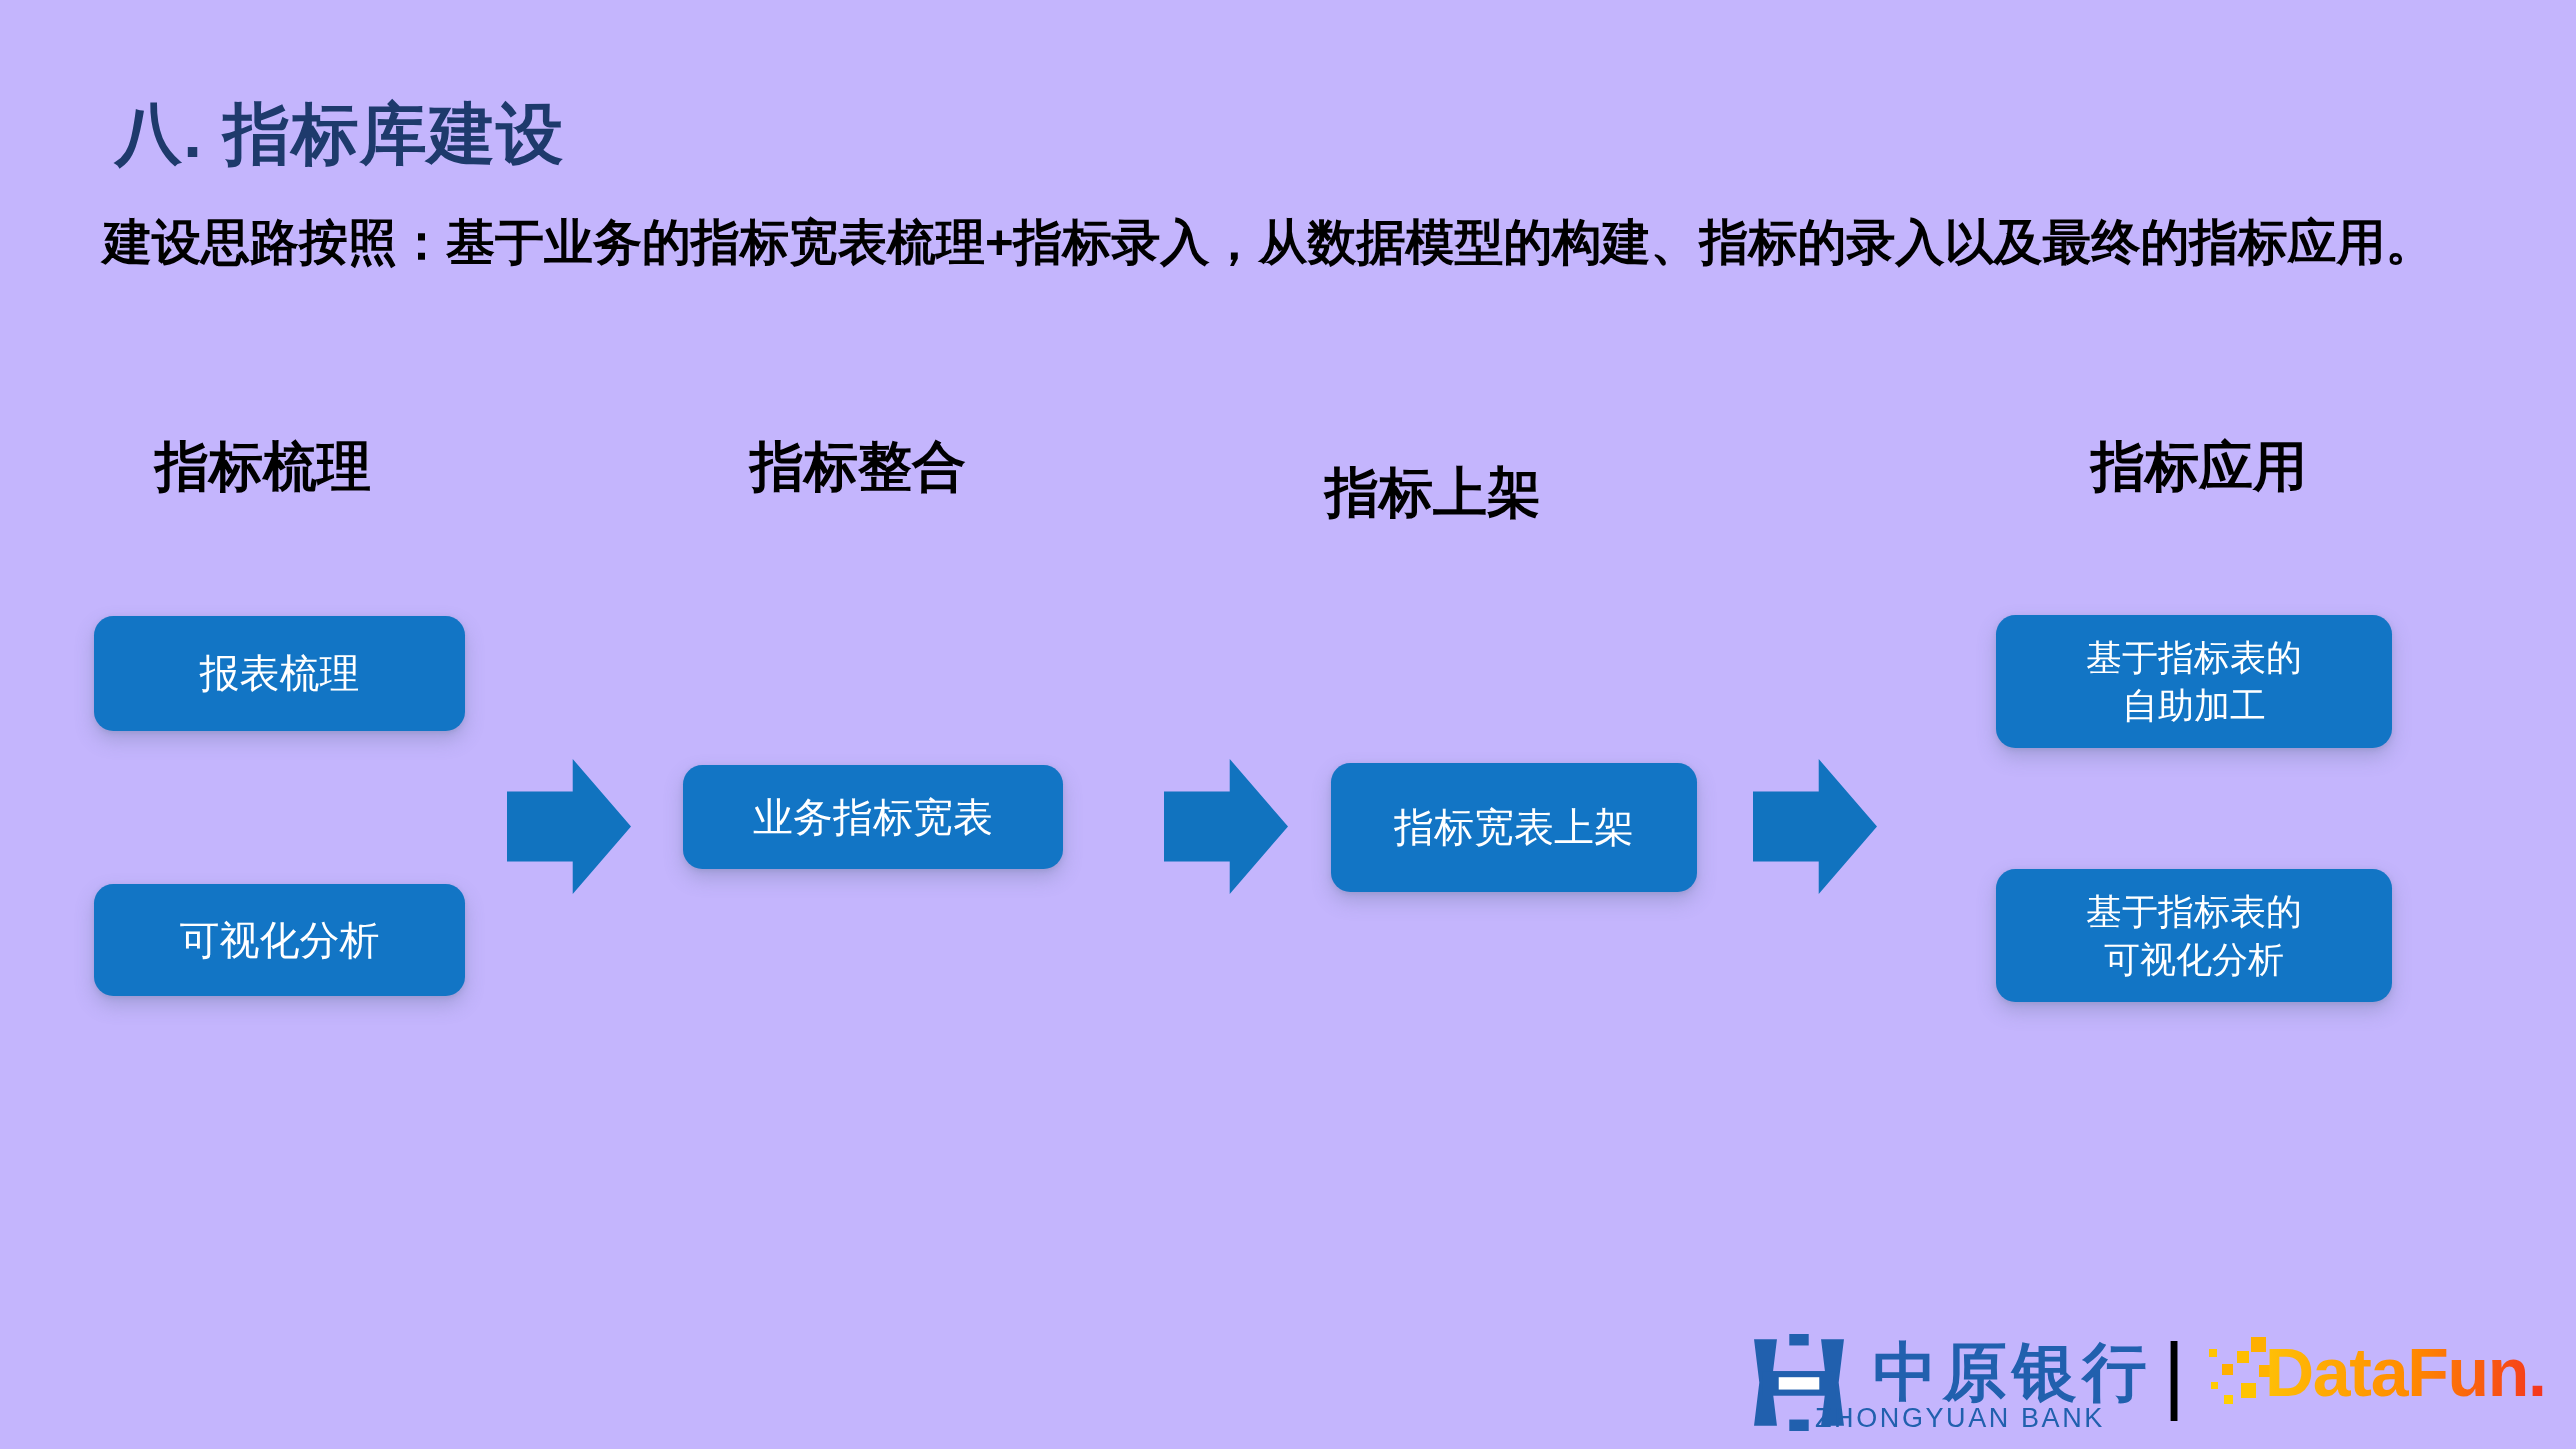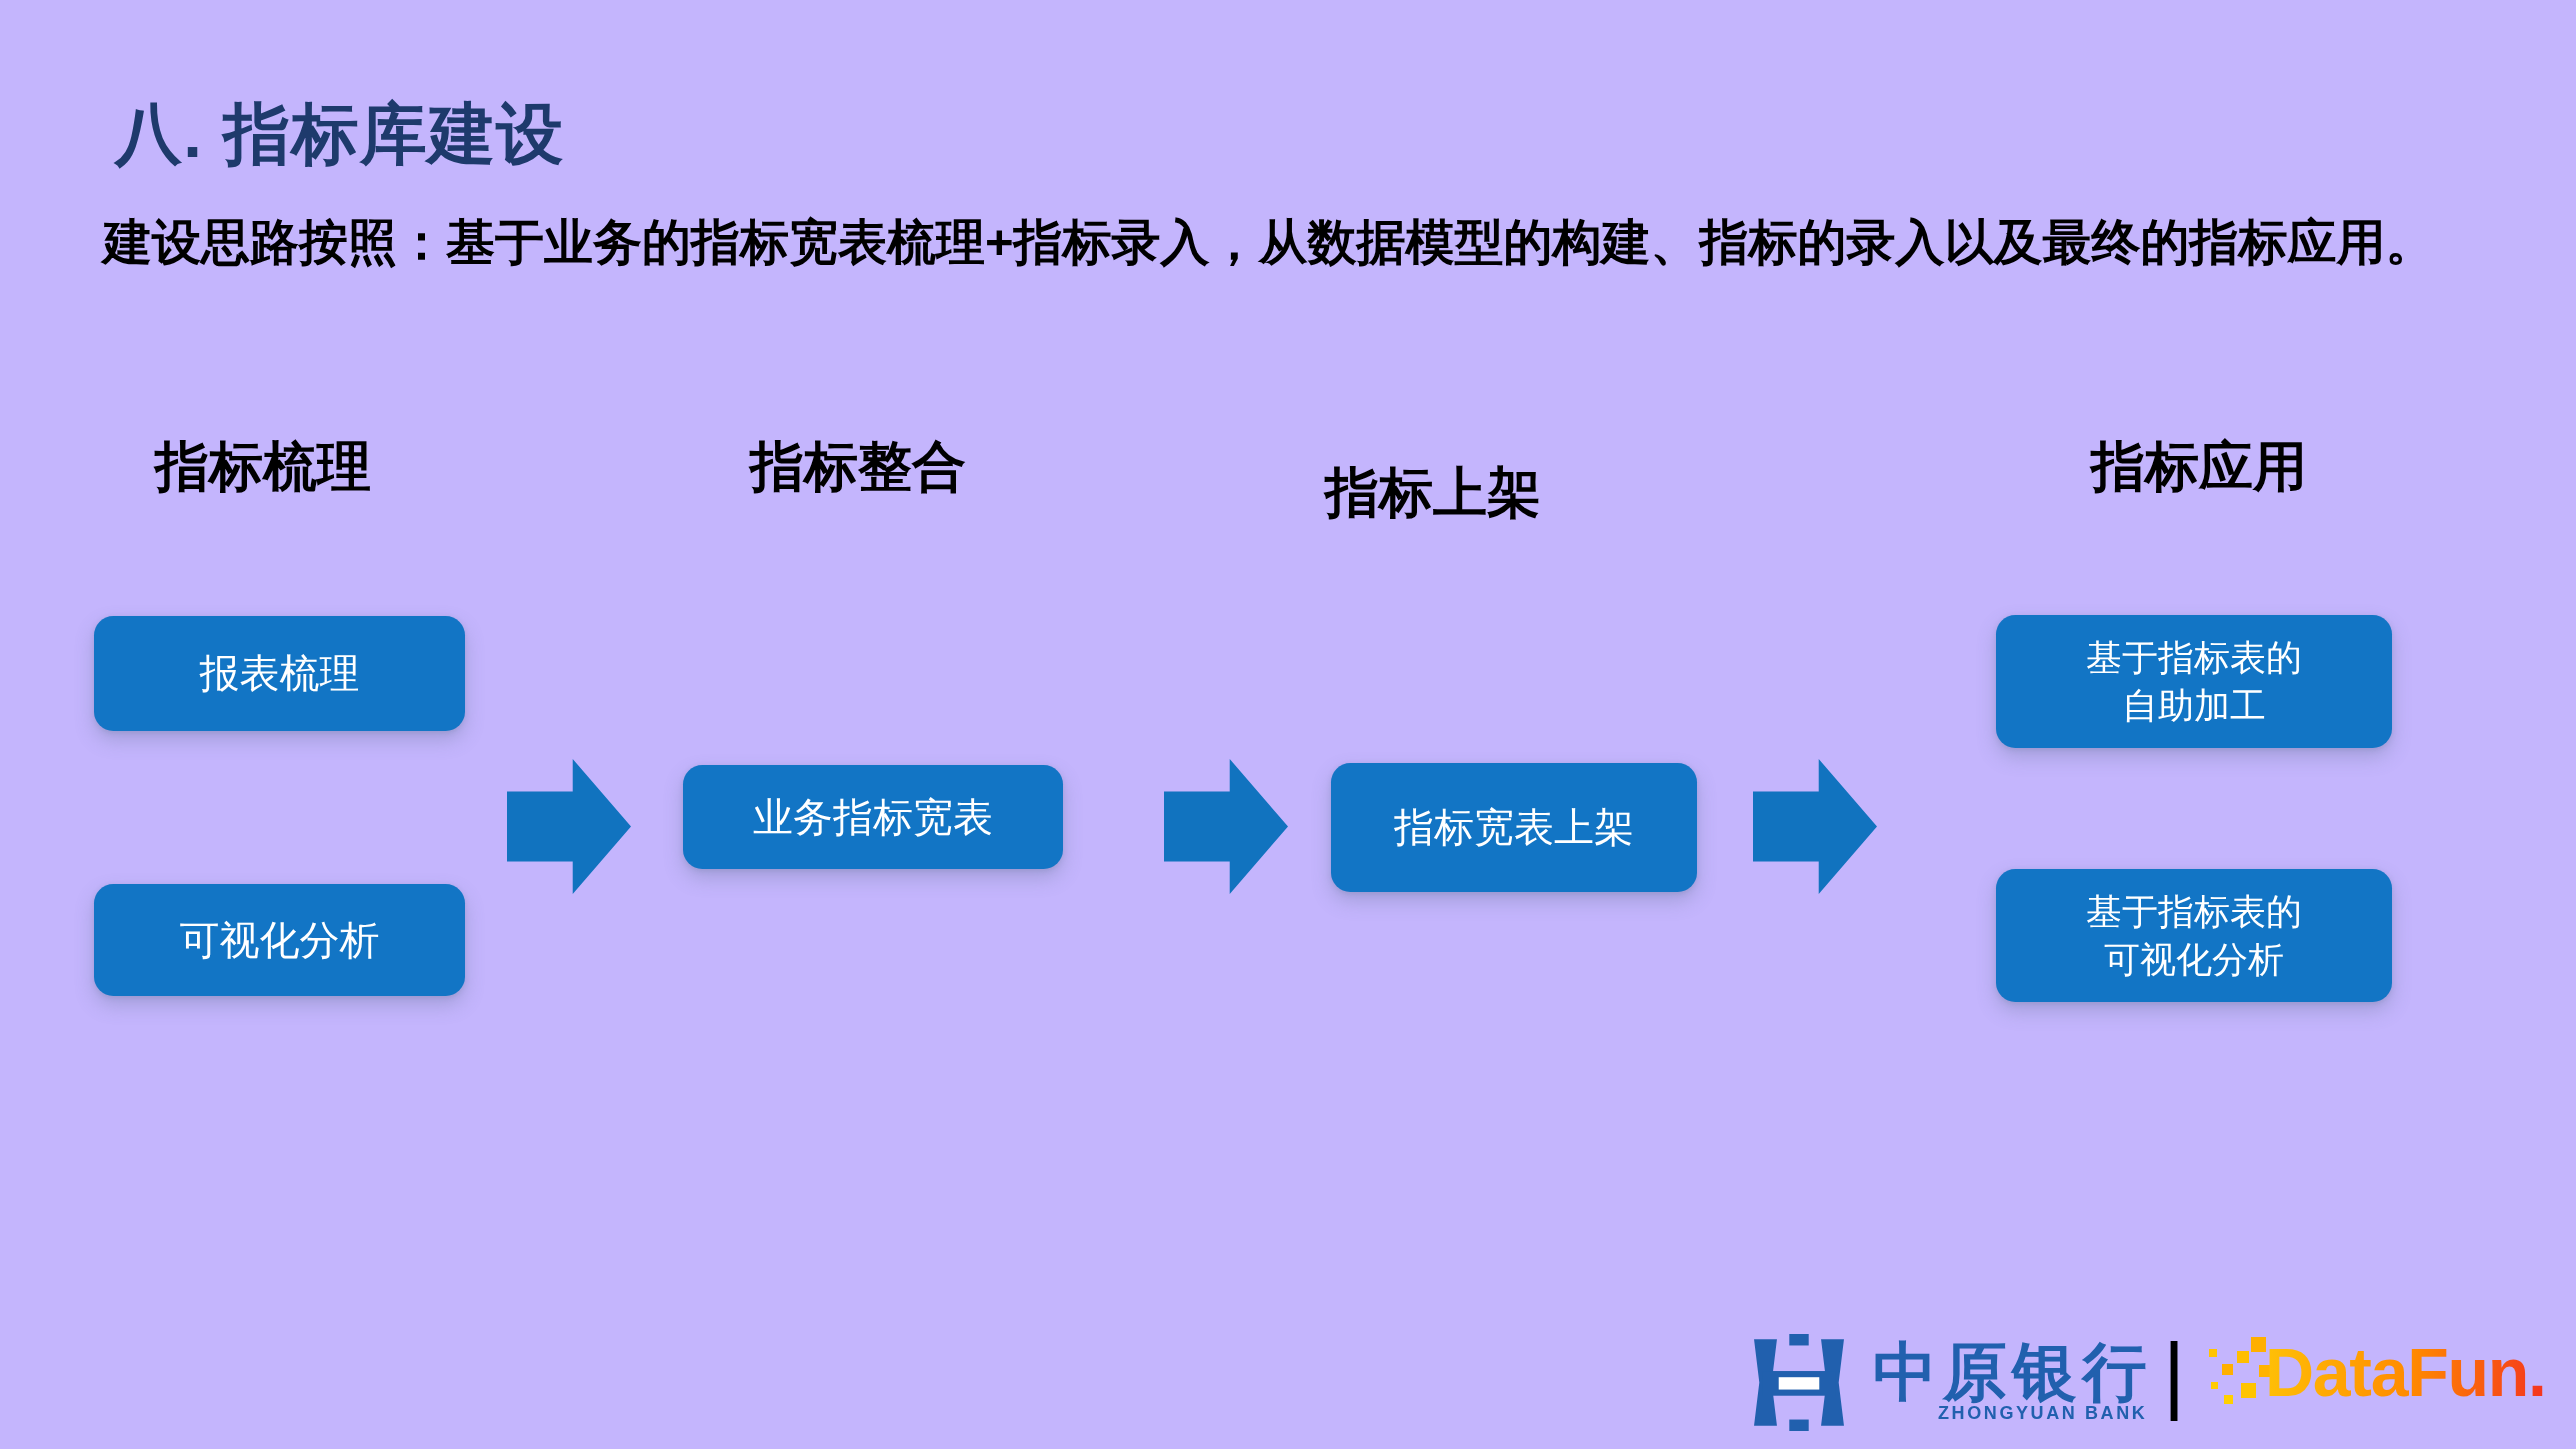--- a/index.html
+++ b/index.html
@@ -67,22 +67,22 @@
   .flow-arrow.a1{left:507px;}
   .flow-arrow.a2{left:1164px;}
   .flow-arrow.a3{left:1753px;}
   .bank-icon{position:absolute;left:1750px;top:1334px;width:98px;height:97px;}
   .bank-cn{
     position:absolute;left:1873px;top:1329px;
     font-size:64px;font-weight:700;color:var(--bank-blue);
     letter-spacing:5.8px;white-space:nowrap;
   }
   .bank-en{
-    position:absolute;left:1938px;top:1403px;
-    font-size:18px;font-weight:700;color:var(--bank-blue);
+    position:absolute;left:1815px;top:1403px;
+    font-size:27px;font-weight:400;color:var(--bank-blue);
     letter-spacing:2.6px;white-space:nowrap;
   }
   .logo-sep{
     position:absolute;left:2163px;top:1331px;
     font-size:85px;font-weight:400;color:#000000;line-height:1;
   }
   .datafun{position:absolute;left:2206px;top:1328px;width:351px;height:122px;}
   .df-pixels{position:absolute;left:0;top:0;width:71px;height:84px;}
   .df-pixels span{position:absolute;display:block;}
   .df-p1{left:2.6px;top:20.6px;width:8.4px;height:8.4px;background:#FFC400;}

